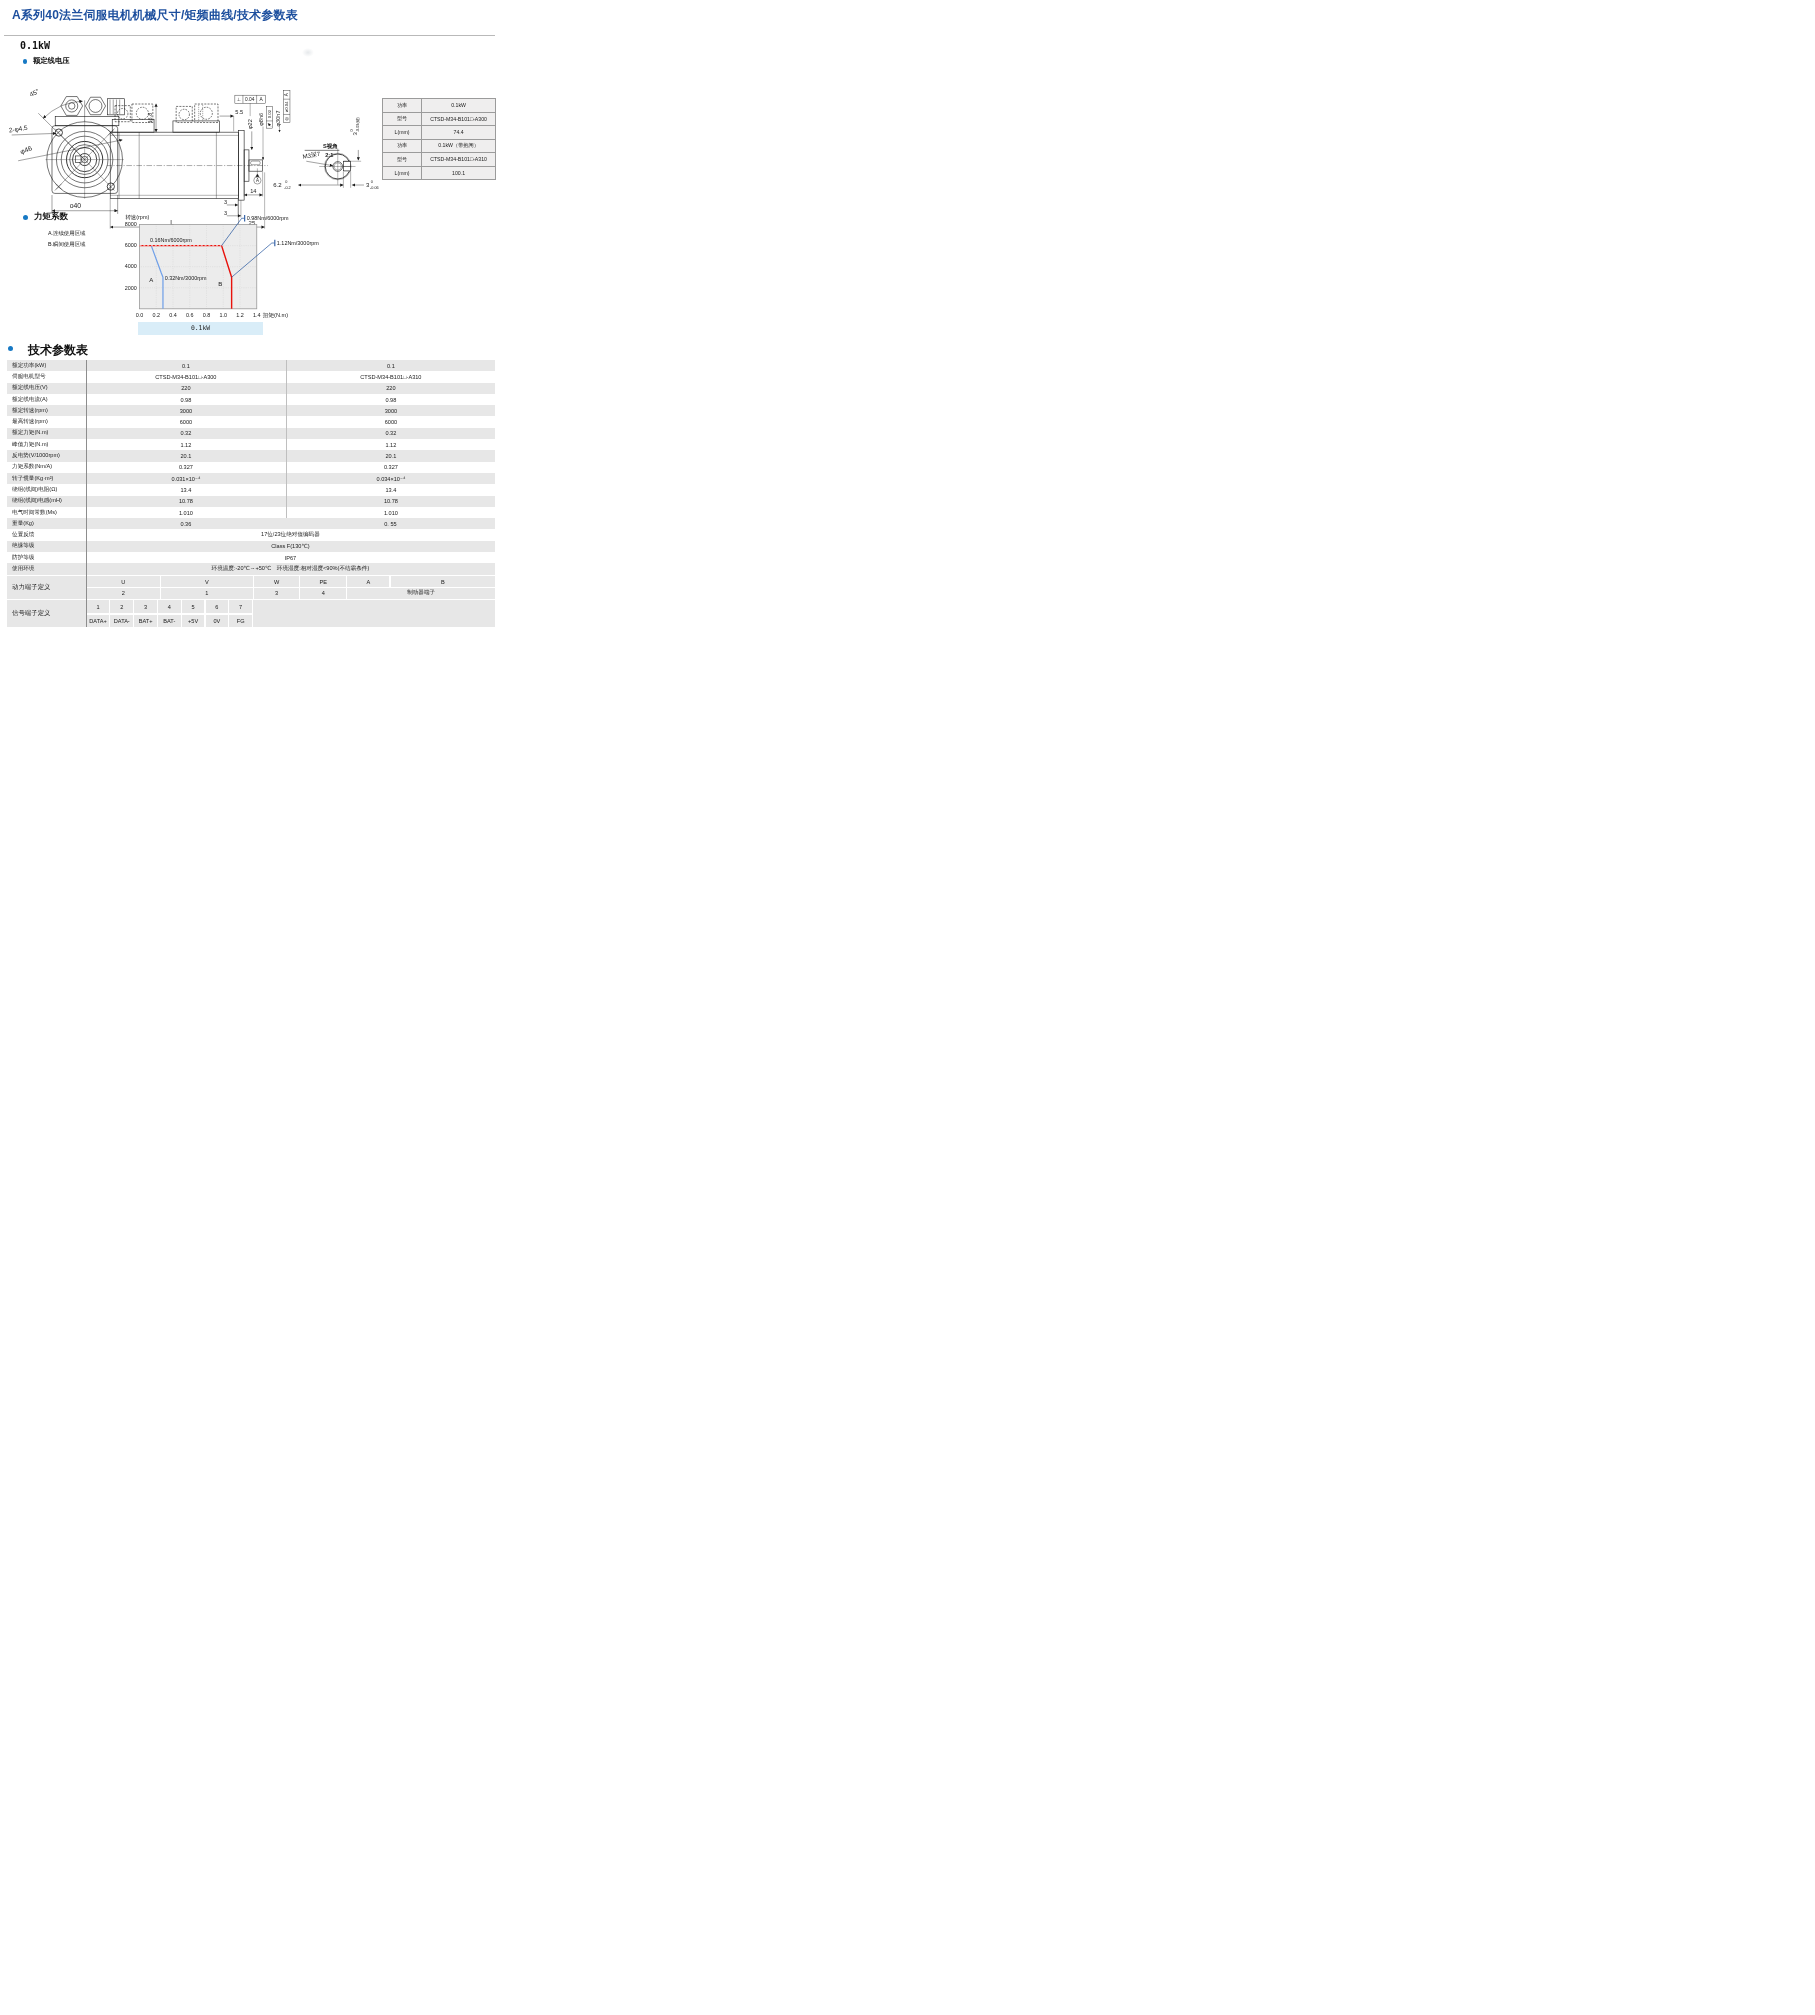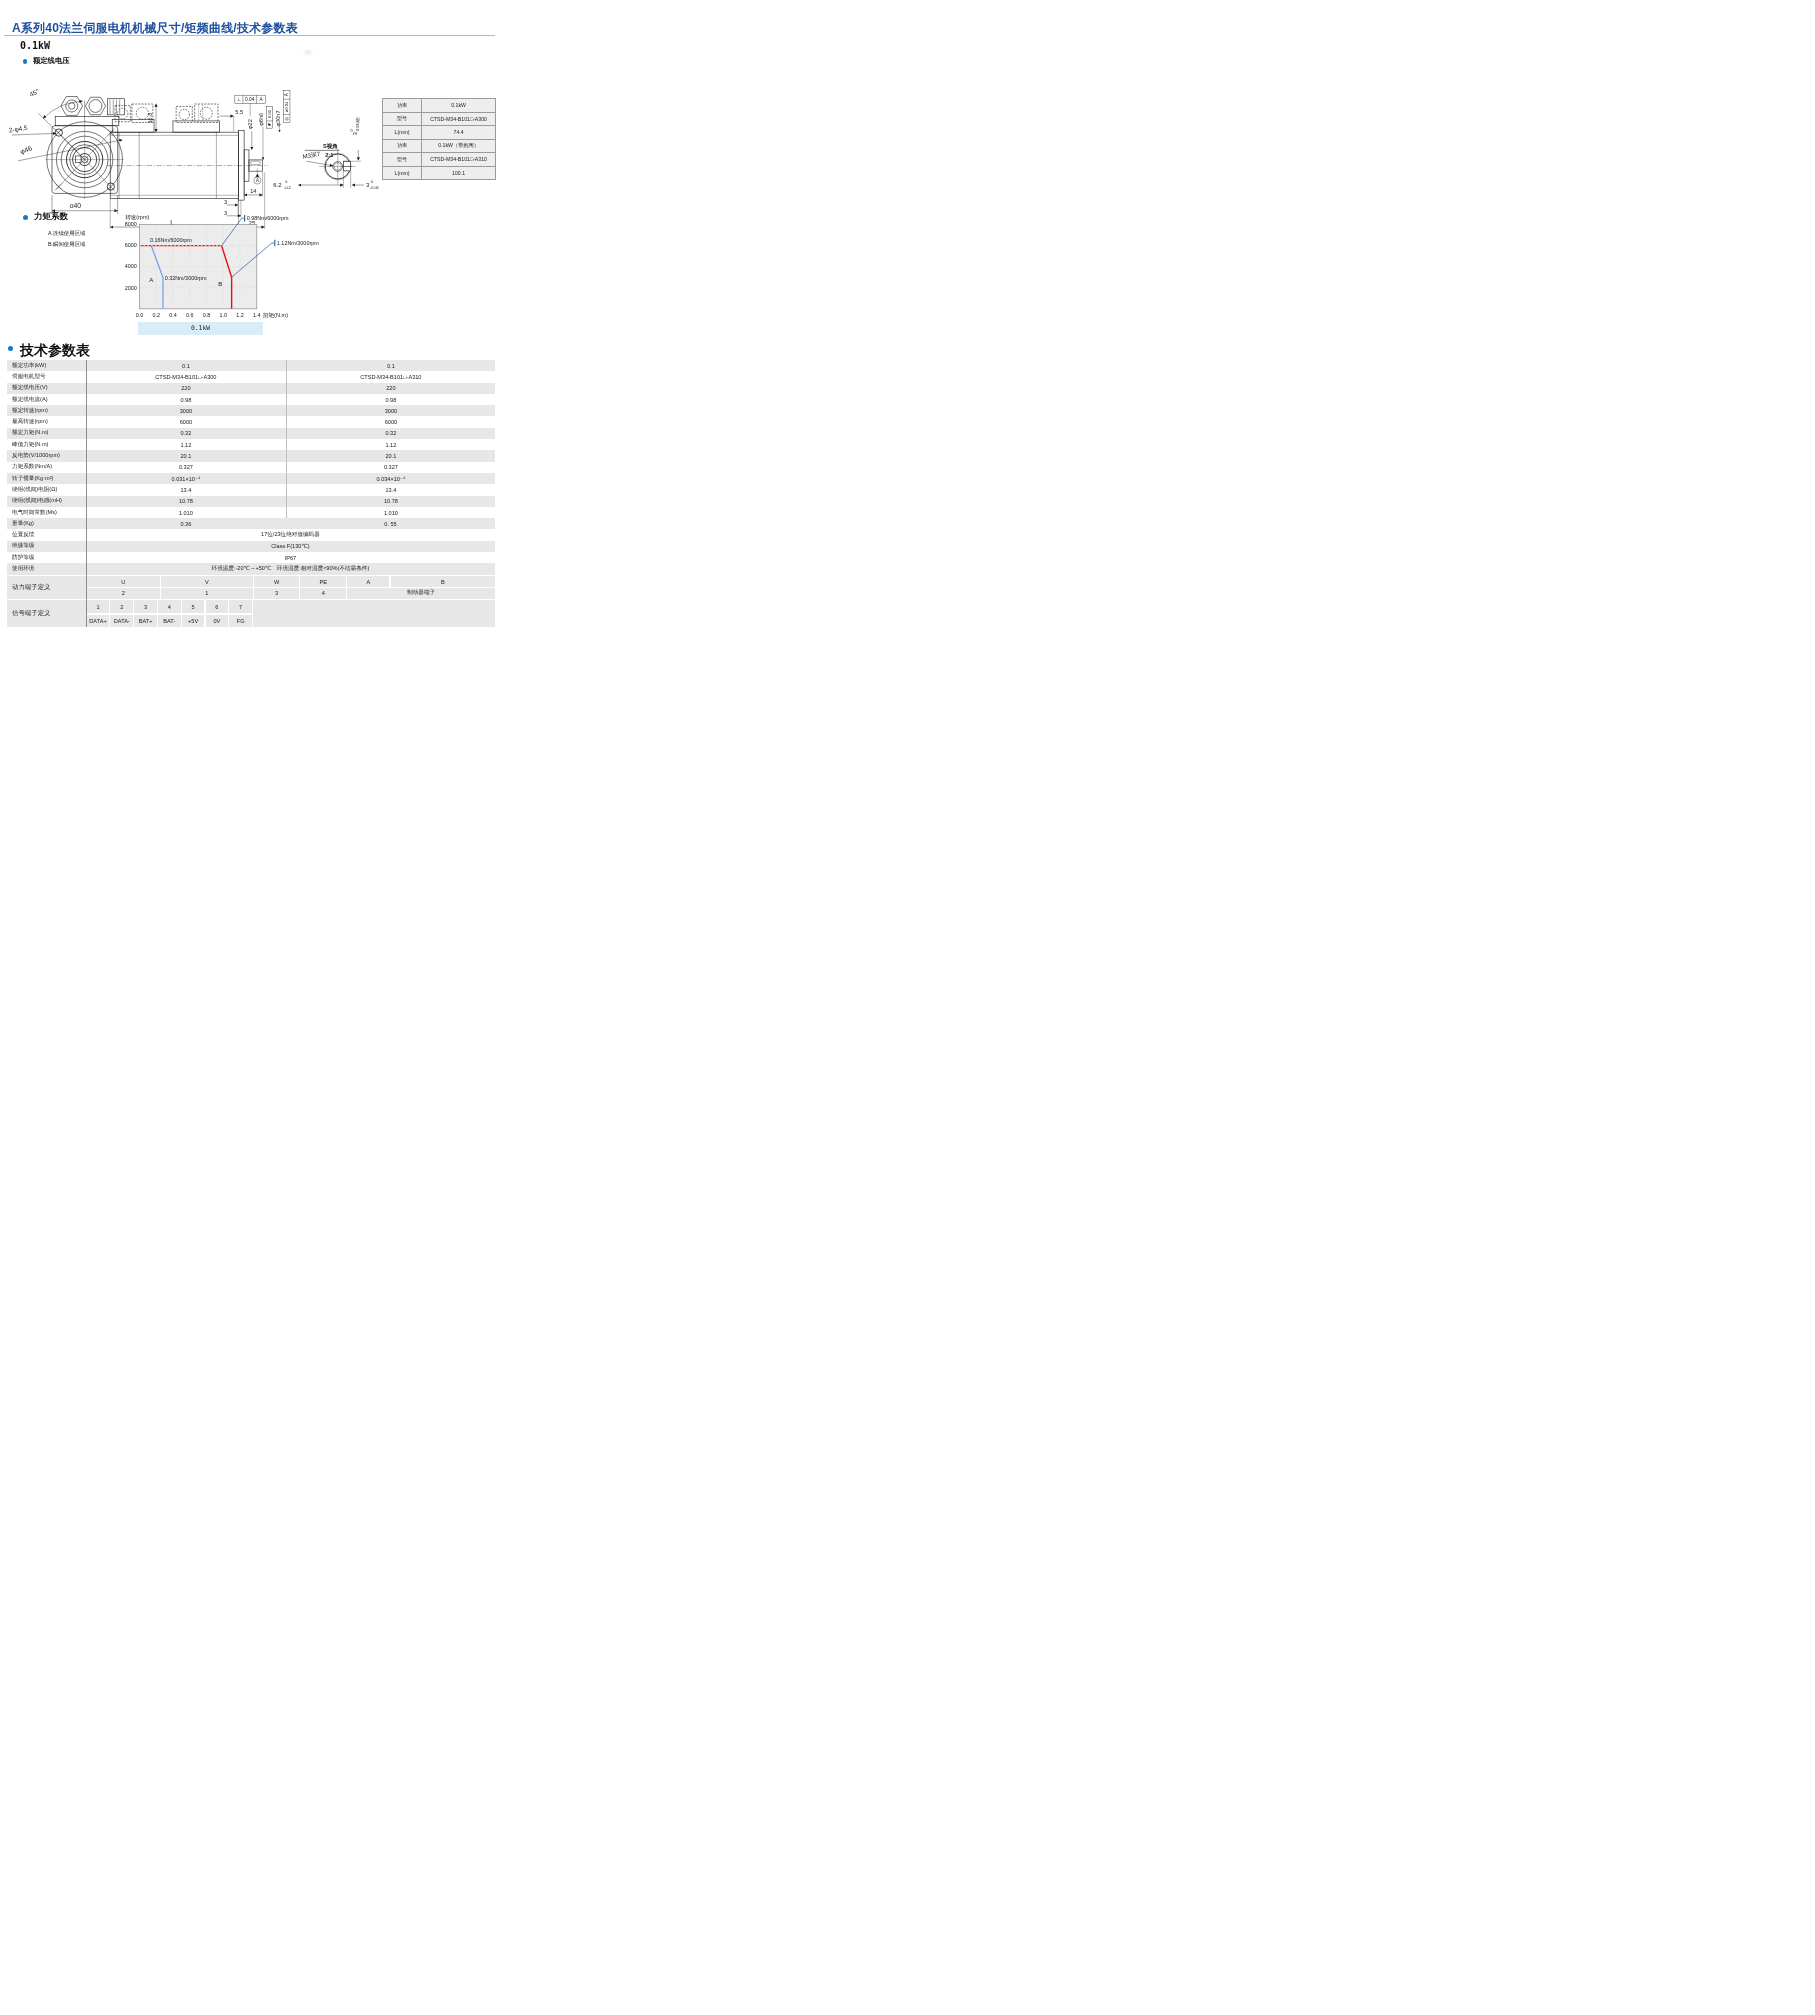--- a/index.html
+++ b/index.html
@@ -1,30 +1,30 @@
 <!DOCTYPE html>
 <html style="font-size:6.4px"><head>
 <meta charset="utf-8">
 <style>
   html,body{margin:0;padding:0;background:#ffffff;}
   body{font-family:"Liberation Sans","DejaVu Sans",sans-serif;color:#1a1a1a;}
   #page{position:relative;width:500px;height:629px;background:#fff;overflow:hidden;}
   .abs{position:absolute;}
-  #doc-title{left:12px;top:20px;font-size:12px;font-weight:bold;color:#1d4f9e;letter-spacing:0.2px;}
+  #doc-title{left:12px;top:7px;font-size:12px;font-weight:bold;color:#1d4f9e;letter-spacing:0.2px;}
   #title-rule{left:4px;top:35px;width:491px;height:1.2px;background:#b9b9b9;}
   #power-heading{left:20px;top:40px;font-size:10px;font-weight:bold;color:#111;font-family:"DejaVu Sans Mono","Liberation Sans",sans-serif;}
   .bullet{width:5.2px;height:5.2px;border-radius:50%;background:#1779c4;}
   .sec-head{font-weight:600;color:#111;}
   #mech-bullet{left:22.6px;top:59px;}
   #mech-title{left:33px;top:56px;font-size:7.3px;}
   #tq-bullet{left:22.6px;top:215px;}
   #tq-title{left:34px;top:211px;font-size:8.5px;}
   #tq-legend{left:48px;top:228px;font-size:5.4px;line-height:1.95;color:#111;}
   #param-bullet{left:7.7px;top:346px;}
-  #param-title{left:20px;top:342px;font-size:14px;text-align:right;}
+  #param-title{left:28px;top:342px;font-size:12px;text-align:right;}
   #watermark{left:302px;top:48px;width:12px;height:8.9px;border-radius:50%;
     background:radial-gradient(ellipse,#cdd3d8 0%,rgba(255,255,255,0) 70%);opacity:.5;}
   
   #info-table{left:382px;top:98px;width:114px;border-collapse:collapse;}
   #info-table td{border:0.4px solid #9b9b9b;background:#efeeee;height:12.5px;text-align:center;
     font-size:5.2px;color:#222;padding:0 1.6px;}
   #info-table td.il{width:35px;}
   #power-banner{left:138px;top:322px;width:125px;height:12.5px;background:#d9edf8;
     display:flex;align-items:center;justify-content:center;font-size:6.4px;color:#222;
     font-family:"DejaVu Sans Mono","Liberation Sans",sans-serif;}

